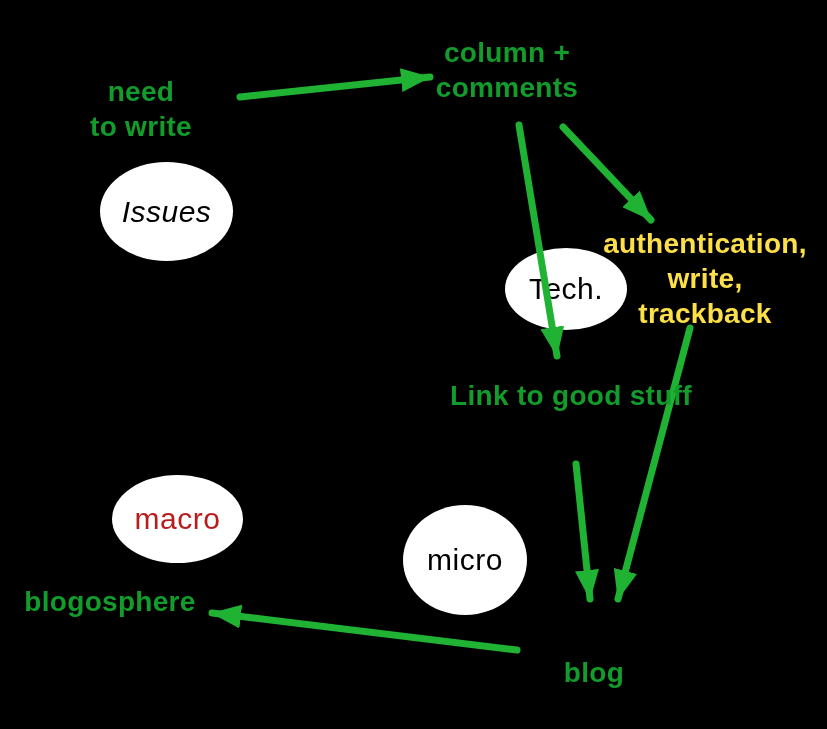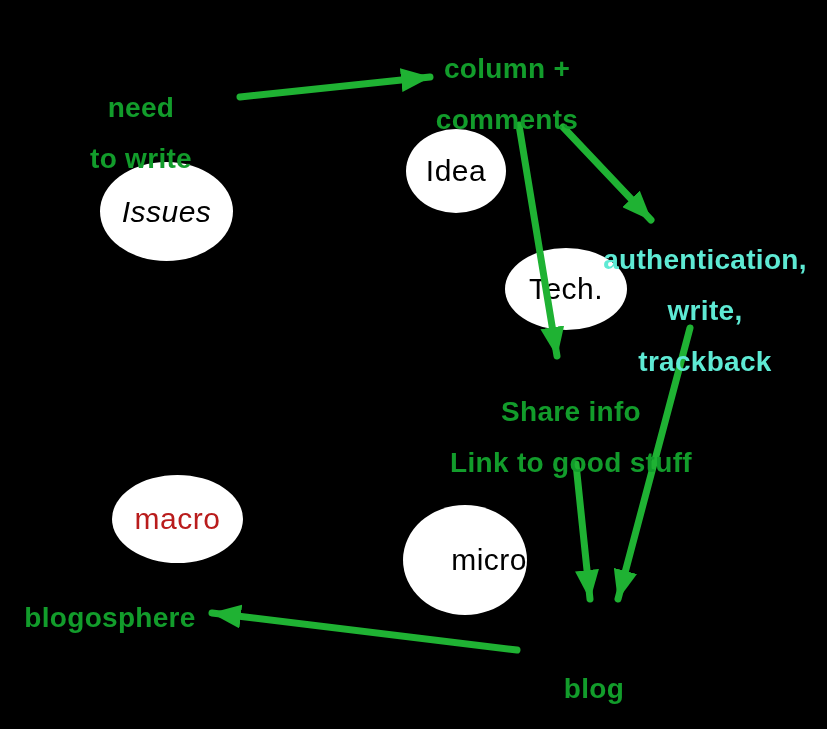--- a/index.html
+++ b/index.html
@@ -37,40 +37,37 @@
     position: absolute;
     z-index: 3;
     font-size: 28px;
     font-weight: 600;
     line-height: 35px;
     text-align: center;
     white-space: nowrap;
     transform: translateX(-50%);
     letter-spacing: 0.3px;
   }
-  .annotation span { display: block; margin-top: 16px; }
+  .annotation span { display: block; }
 </style>
 </head>
 <body>
 
 <div class="stage" style="background: rgb(0, 0, 0);">
 
   <div class="node" style="left: 100px; top: 162px; width: 133px; height: 99px; background: rgb(255, 255, 255); color: rgb(0, 0, 0); font-style: italic;">
     <span>Issues</span>
   </div>
-  <div class="node" style="left: 406px; top: 129px; width: 100px; height: 84px; background: rgb(255, 255, 255); color: rgb(0, 0, 0);">
-    <span>Idea</span>
-  </div>
   <div class="node" style="left: 505px; top: 248px; width: 122px; height: 82px; background: rgb(255, 255, 255); color: rgb(0, 0, 0); justify-content: center;">
     <span>Tech.</span>
   </div>
   <div class="node" style="left: 112px; top: 475px; width: 131px; height: 88px; background: rgb(255, 255, 255); color: #b91c1c;">
     <span>macro</span>
   </div>
-  <div class="node" style="left: 403px; top: 505px; width: 124px; height: 110px; background: rgb(255, 255, 255); color: rgb(0, 0, 0); justify-content: flex-end;">
+  <div class="node" style="left: 403px; top: 505px; width: 124px; height: 110px; background: rgb(255, 255, 255); color: rgb(0, 0, 0);">
     <span>micro</span>
   </div>
 
   <svg class="arrow-layer" width="827" height="729" viewBox="0 0 827 729">
     <defs>
       <marker id="ah" markerUnits="userSpaceOnUse" markerWidth="30" markerHeight="24" refX="29" refY="12" orient="auto">
         <path id="ah-path" d="M0,0 L30,12 L0,24 Z" fill="#1fb233"></path>
       </marker>
     </defs>
     <line class="arrow" x1="240" y1="97" x2="430" y2="77" stroke-width="7" stroke-linecap="round" marker-end="url(#ah)" stroke="#1fb233"></line>
@@ -82,27 +79,26 @@
   </svg>
 
   <div class="annotation" style="left: 141px; top: 74px; color: rgb(18, 156, 43);">
     <span>need</span>
     <span>to write</span>
   </div>
   <div class="annotation" style="left: 507px; top: 35px; color: rgb(18, 156, 43);">
     <span>column +</span>
     <span>comments</span>
   </div>
-  <div class="annotation" style="left: 705px; top: 226px; color: #5eead4;">
+  <div class="annotation" style="left: 705px; top: 226px; color: #fde047;">
     <span>authentication,</span>
     <span>write,</span>
     <span>trackback</span>
   </div>
   <div class="annotation" style="left: 571px; top: 378px; color: rgb(18, 156, 43);">
-    <span>Share info</span>
     <span>Link to good stuff</span>
   </div>
   <div class="annotation" style="left: 110px; top: 584px; color: rgb(18, 156, 43); text-align: right;">
     <span>blogosphere</span>
   </div>
   <div class="annotation" style="left: 594px; top: 655px; color: rgb(18, 156, 43);">
     <span>blog</span>
   </div>
 
 </div>

